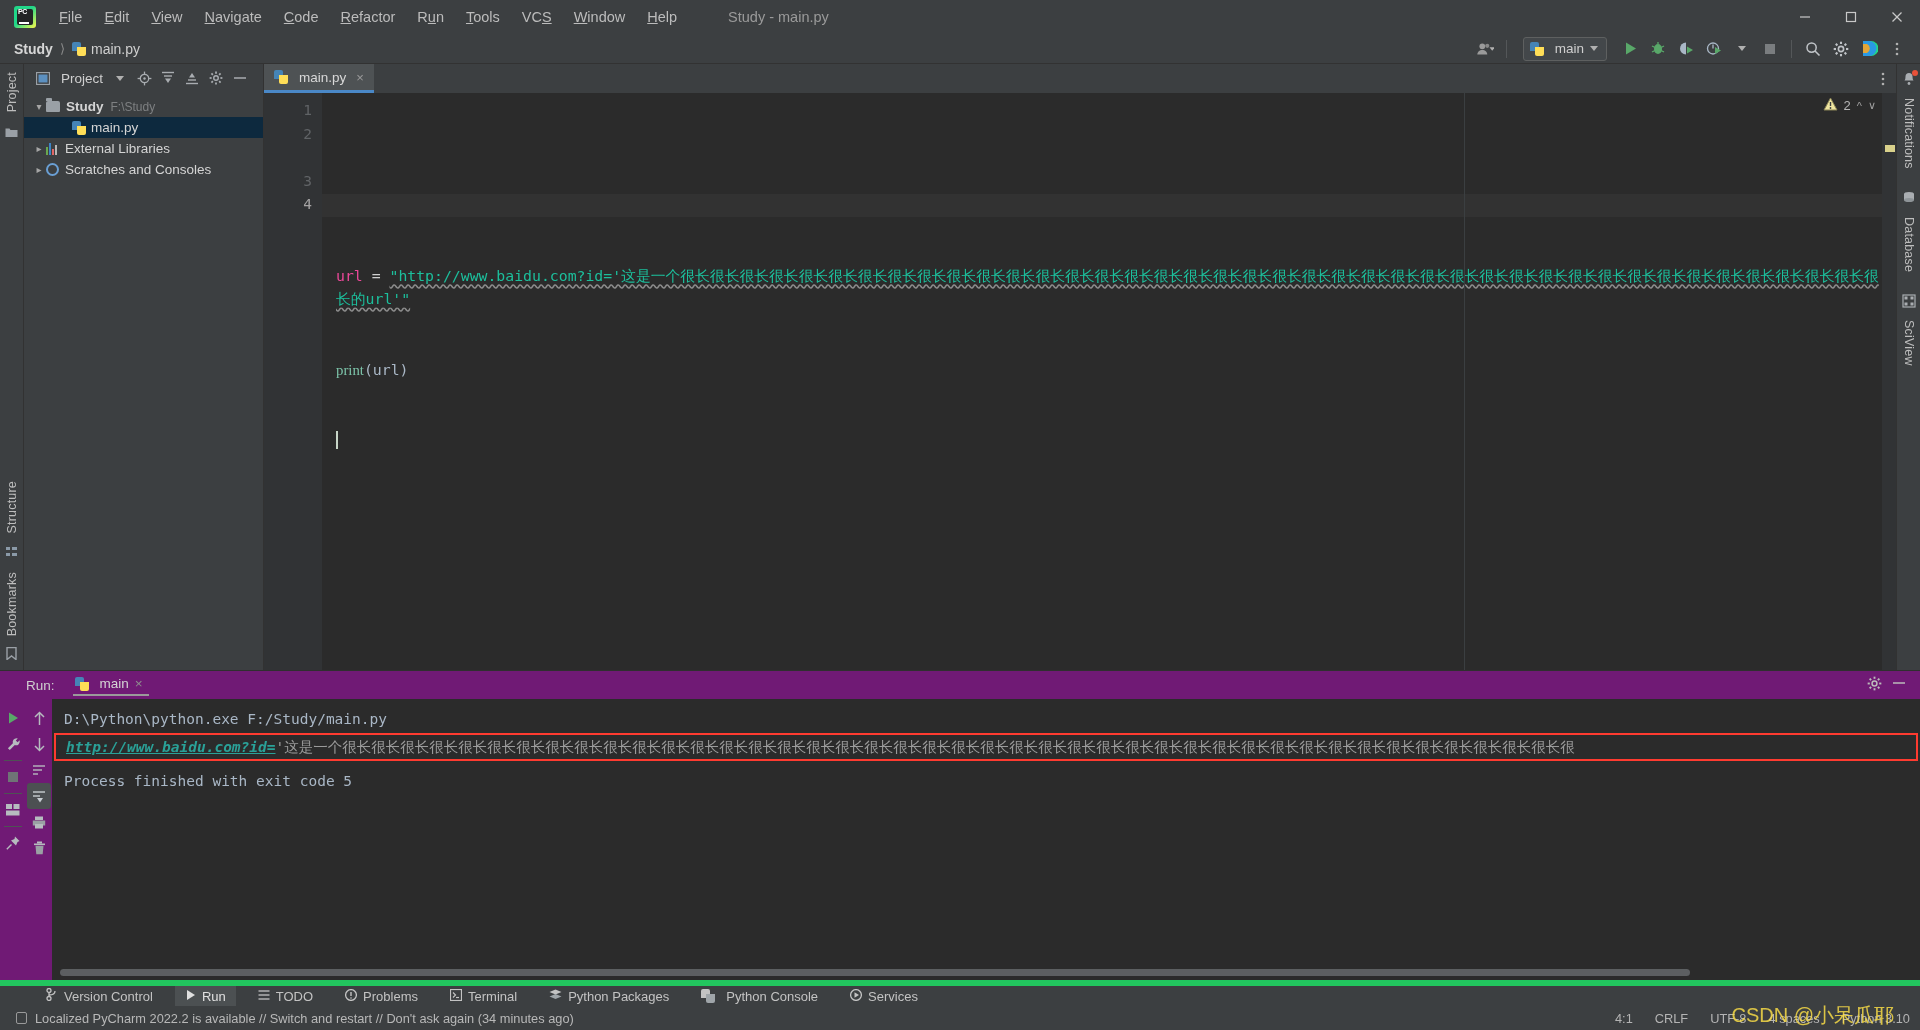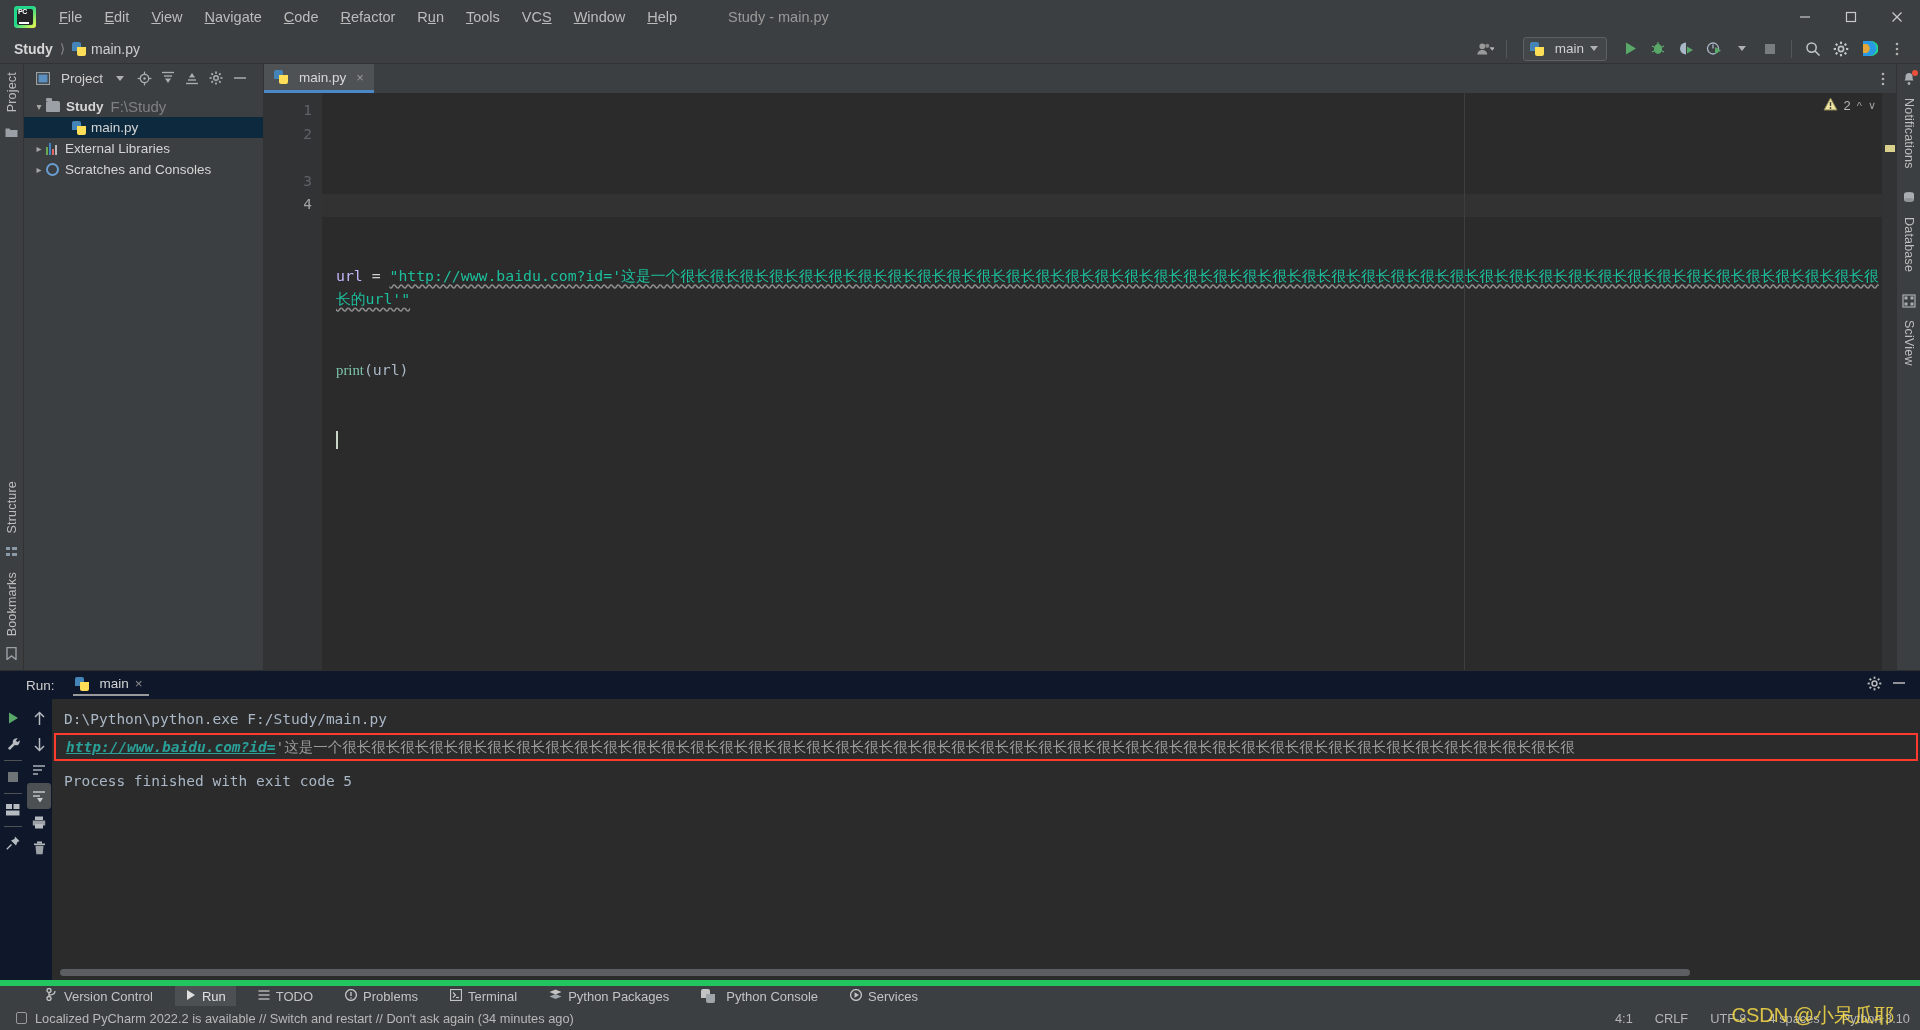--- a/index.html
+++ b/index.html
@@ -72,21 +72,21 @@
   .projpanel { width: 240px; flex: 0 0 240px; background: #3c3f41; display:flex; flex-direction:column; border-right:1px solid #323232;}
   .proj-head { height: 28px; display: flex; align-items: center; padding: 0 4px 0 8px; gap: 2px;}
   .proj-head .title { font-size: 13.5px; color: #cfcfcf; margin-left: 5px; margin-right: 4px;}
   .ph-ico { width: 22px; height: 22px; display:flex; align-items:center; justify-content:center; color:#a9adb1;}
   .tree { padding-top: 4px; font-size: 13.5px; }
   .trow { height: 21px; display: flex; align-items: center; padding-left: 8px; white-space: nowrap; }
   .trow.sel { background: #0d293e; }
   .twist { width: 14px; color: #a6a6a6; font-size: 10px; display:flex; align-items:center; justify-content:center;}
   .tname { color: #d4d4d4; }
   .tname.b { font-weight: bold; }
-  .tpath { color: #7e8082; margin-left: 7px; font-size: 15px;}
+  .tpath { color: #7e8082; margin-left: 7px; font-size: 12px;}
   .folder { width:14px;height:11px;background:#9aa0a6;border-radius:2px 2px 1px 1px;margin-right:6px;position:relative;flex:0 0 auto;}
   .folder:before{content:"";position:absolute;left:0;top:-3px;width:6px;height:3px;background:#9aa0a6;border-radius:1px 1px 0 0;}
   .libs-ico{width:13px;height:12px;margin-right:6px;display:flex;gap:1px;align-items:flex-end;flex:0 0 auto;}
   .libs-ico i{width:2px;display:block;}
   .scratch-ico{width:13px;height:13px;border-radius:50%;border:2px solid #6a9fd4;margin-right:6px;flex:0 0 auto;position:relative;}
 
   
   .editorwrap { flex: 1 1 auto; display: flex; flex-direction: column; min-width:0; background:#2b2b2b;}
   .tabbar { height: 29px; background: #3c3f41; display: flex; align-items: stretch; flex: 0 0 29px;}
   .tab {
@@ -103,21 +103,21 @@
     padding-right: 10px; padding-top: 6px; font-family: "DejaVu Sans Mono", monospace;
     font-size: 14.5px; color: #606366; line-height: 23.5px; user-select:none;
   }
   .gutter .ln.cur { color: #a4a3a3; }
   .code {
     flex: 1 1 auto; padding-top: 6px; padding-left: 14px; font-family: "DejaVu Sans Mono", monospace;
     font-size: 14.8px; line-height: 23.5px; white-space: pre-wrap; word-break: break-all; position: relative;
     color: #a9b7c6; min-width: 0;
   }
   .code .comment { color: #e2706e; }
-  .code .var { color: #c4b5fd; }
+  .code .var { color: #ec4899; }
   .code .op { color: #d0d0d0; }
   .code .str { color: #1cbf9c; }
   .code .fn { color: #7cc3a9; font-family: Liberation Serif, serif; }
   .code .paren { color: #a9b7c6; }
   .squiggle {
     text-decoration: underline; text-decoration-style: wavy; text-decoration-color: #8c8c8c;
     text-underline-offset: 3px;
   }
   .curline { position: absolute; left: 0; right: 0; height: 23.5px; background: #323232; }
   .caretline { display:inline-block; width:2px; height:18px; background:#c8d6c8; vertical-align:-3px;}
@@ -131,21 +131,21 @@
   }
   .warnbox .cnt { color: #b5b5b5; }
   .chev { color: #a0a0a0; font-size: 11px; }
 
   .rightstrip {
     width: 24px; flex: 0 0 24px; background: #3c3f41; border-left:1px solid #323232;
     display: flex; flex-direction: column; align-items: center; padding-top: 8px; gap: 4px;
   }
 
   
-  .runpanel { height: 310px; flex: 0 0 310px; background: #0f172a; display: flex; flex-direction: column; border-top:1px solid #2f2f2f;}
+  .runpanel { height: 310px; flex: 0 0 310px; background: #701a75; display: flex; flex-direction: column; border-top:1px solid #2f2f2f;}
   .run-head { height: 28px; display: flex; align-items: center; padding-left: 26px; flex:0 0 28px;}
   .run-head .lbl { font-size: 13.5px; color: #cfcfcf; margin-right: 18px;}
   .run-tab { display:flex; align-items:center; gap:6px; font-size:13.5px; color:#d4d4d4; border-bottom:2px solid #9a9a9a; padding:2px 6px 3px 2px;}
   .run-head .right { margin-left:auto; display:flex; align-items:center; gap:10px; padding-right:14px;}
   .run-body { flex: 1 1 auto; display: flex; min-height: 0; }
   .run-toolbar {
     width: 26px; flex: 0 0 26px; display: flex; flex-direction: column; align-items: center;
     gap: 0px; padding-top: 6px;
   }
   .rt-ico { width: 24px; height: 26px; display: flex; align-items: center; justify-content: center; color:#a7acb0; }

